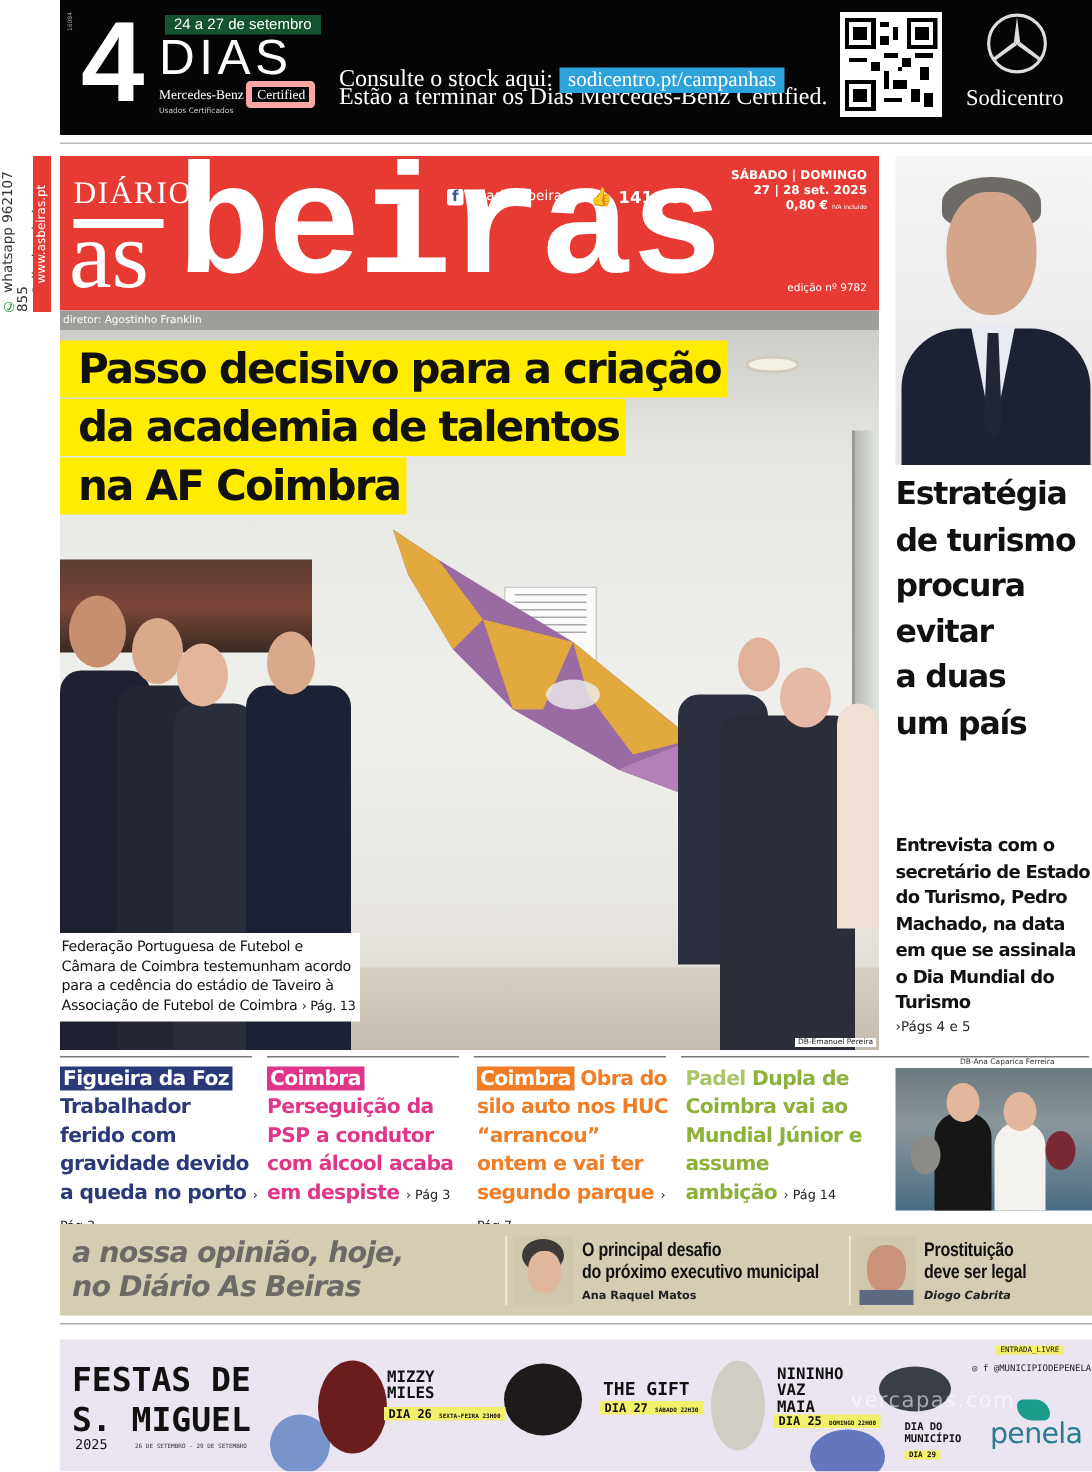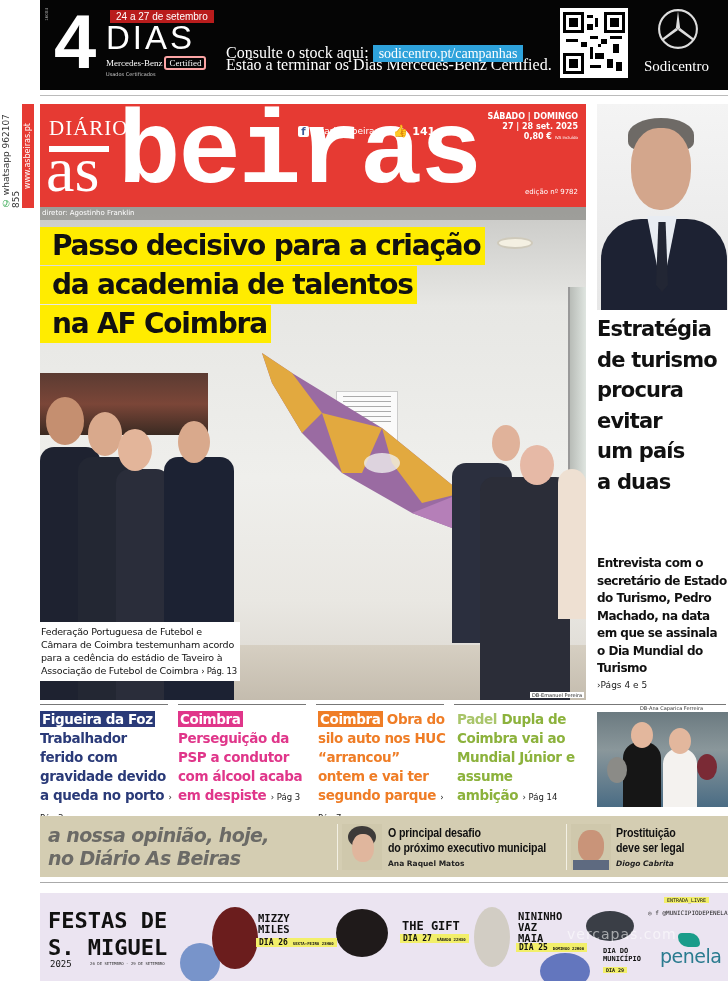--- a/index.html
+++ b/index.html
@@ -3,24 +3,24 @@
 <meta charset="utf-8">
 <style>
   * { box-sizing: border-box; margin: 0; padding: 0; }
   html, body { width: 728px; height: 981px; background: #fff; overflow: hidden; }
   body { position: relative; font-family: "DejaVu Sans", sans-serif; color: #111; }
 
   
   .ad-top { position: absolute; left: 40px; top: 0; width: 688px; height: 90px; background: #050505; color: #fff; }
   .ad-top .code { position: absolute; left: 4px; top: 8px; font-size: 4px; writing-mode: vertical-rl; transform: rotate(180deg); color: #aaa; }
   .ad-top .big4 { position: absolute; left: 14px; top: 2px; font-family: "Liberation Sans", sans-serif; font-size: 76px; font-weight: bold; line-height: 80px; }
-  .ad-top .dates { position: absolute; left: 70px; top: 10px; background: #b91c1c; color: #fff; font-family: "Liberation Sans Narrow", "Liberation Sans", sans-serif; font-size: 10px; padding: 1px 6px; text-align: right; }
+  .ad-top .dates { position: absolute; left: 70px; top: 10px; background: #14532d; color: #fff; font-family: "Liberation Sans Narrow", "Liberation Sans", sans-serif; font-size: 10px; padding: 1px 6px; text-align: right; }
   .ad-top .dias { position: absolute; left: 66px; top: 20px; font-family: "Liberation Sans", sans-serif; font-size: 33px; letter-spacing: 3px; line-height: 36px; }
   .ad-top .mb { position: absolute; left: 66px; top: 58px; font-family: "Liberation Serif", serif; font-size: 9px; }
-  .ad-top .mb .cert { border: 2px solid #fca5a5; border-radius: 3px; padding: 0 3px; margin-left: 2px; }
+  .ad-top .mb .cert { border: 4px solid #fca5a5; border-radius: 3px; padding: 0 3px; margin-left: 2px; }
   .ad-top .usados { position: absolute; left: 66px; top: 71px; font-size: 5px; color: #ccc; }
   .ad-top .line1 { position: absolute; left: 186px; top: 16px; font-family: "Liberation Serif", serif; font-size: 16px; margin-top: 40px; }
   .ad-top .line2 { position: absolute; left: 186px; top: 44px; font-family: "Liberation Serif", serif; font-size: 16px; }
   .ad-top .url { background: #2ea2db; color: #fff; padding: 1px 6px; font-size: 14px; }
   .ad-top .qr { position: absolute; left: 520px; top: 8px; width: 68px; height: 70px; background: #fff; padding: 3px; }
   .ad-top .qr svg { width: 100%; height: 100%; }
   .ad-top .star { position: absolute; left: 617px; top: 8px; width: 42px; height: 42px; }
   .ad-top .sodi { position: absolute; left: 604px; top: 58px; font-family: "Liberation Serif", serif; font-size: 15px; }
 
   .hr-top { position: absolute; left: 40px; top: 95px; width: 688px; height: 1px; background: #bbb; }
@@ -244,22 +244,22 @@
     <div class="shirt"></div>
     <div class="tie"></div>
     <div class="hair"></div>
     <div class="face"></div>
 </div>
 <div class="side-head">
   <div>Estratégia</div>
     <div>de turismo</div>
     <div>procura</div>
     <div>evitar</div>
+    <div>a duas</div>
     <div>um país</div>
-    <div>a duas</div>
 </div>
 <div class="side-sub">Entrevista com o secretário de Estado do Turismo, Pedro Machado, na data em que se assinala o Dia Mundial do Turismo</div>
 <div class="side-pag">›Págs 4 e 5</div>
 
 <div class="story-rule" style="left:40px;width:128px"></div>
 <div class="story-rule" style="left:178px;width:128px"></div>
 <div class="story-rule" style="left:316px;width:128px"></div>
 <div class="story-rule" style="left:454px;width:272px"></div>
 
 <div class="story navy" style="left:40px">

